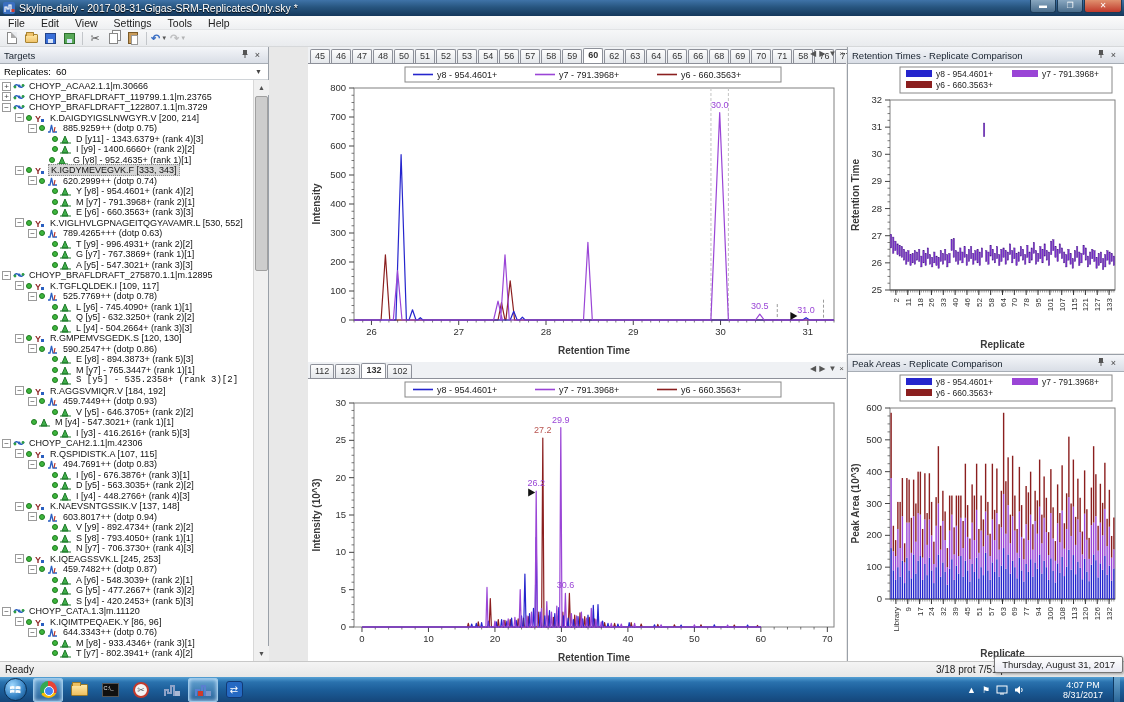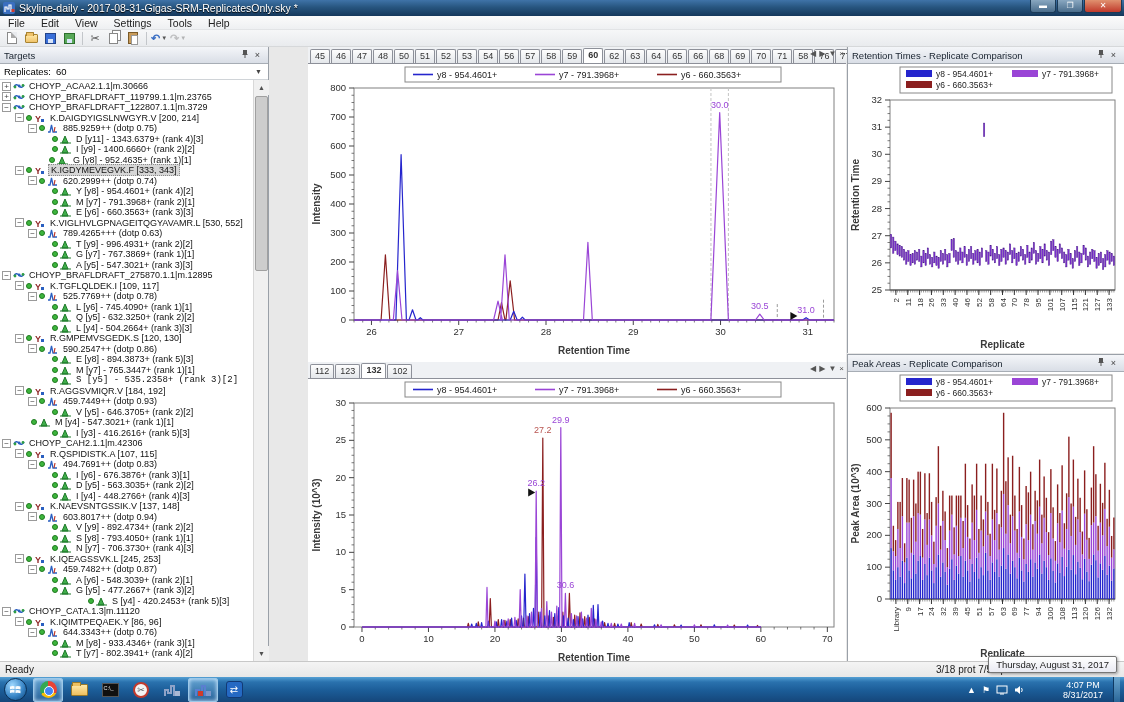--- a/index.html
+++ b/index.html
@@ -73,21 +73,21 @@
 
   
   #rt-panel { position:absolute; left:847px; top:47px; width:277px; height:306px; background:#fff; border-left:1px solid #9aa0a8; }
   #pa-panel { position:absolute; left:847px; top:354px; width:277px; height:307px; background:#fff; border-left:1px solid #9aa0a8; border-top:1px solid #9aa0a8;}
 
   
   #statusbar { position:absolute; left:0; top:661px; width:1124px; height:16px; background:linear-gradient(#f4f4f4,#e8e8e8);
     border-top:1px solid #c8c8c8; font-size:10px; color:#222; display:flex; align-items:center; padding:0 5px;}
   #statusbar .right { position:absolute; right:118px; font-size:10px; }
 
-  .tooltip { position:absolute; right:7px; top:656px; background:linear-gradient(#ffffff,#e9eaf2); border:1px solid #767676;
+  .tooltip { position:absolute; right:1px; top:656px; background:linear-gradient(#ffffff,#e9eaf2); border:1px solid #767676;
     border-radius:2px; font-size:9.5px; color:#222; padding:2px 7px; box-shadow:1px 1px 3px rgba(0,0,0,.35); z-index:60;}
 
   
   #taskbar { position:absolute; left:0; top:677px; width:1124px; height:25px;
     background:linear-gradient(180deg,#55a0d4 0%,#2a72ae 20%,#1b5c97 55%,#15467a 100%); display:flex; align-items:center; }
   .orb { width:23px; height:23px; border-radius:50%; margin:0 6px 0 4px;
     background:radial-gradient(circle at 35% 30%,#9fd8ff,#3a87c8 55%,#0a3f74); border:1px solid #0a2f55;
     display:flex;align-items:center;justify-content:center;}
   .task-icon { width:30px; height:24px; display:flex; align-items:center; justify-content:center; margin-right:1px; border-radius:2px;}
   .task-icon.active { background:linear-gradient(#7fb8e0aa,#2f6ea6aa); border:1px solid #9cc8e8; box-shadow:inset 0 0 4px #d6ecff;}
@@ -622,21 +622,21 @@
         </div>
         <div class="trow" style="padding-left: 41px;">
           <span style="width: 11px; flex: 0 0 auto;"></span>
           <span class="gdot"></span>
           <span class="nicon"><svg width="11" height="10">
               <polygon points="2,9 5,2 8,9" fill="#3fae4a" stroke="#1f7a2a"></polygon>
               <line x1="0" y1="9" x2="11" y2="9" stroke="#1f7a2a"></line>
             </svg></span>
           <span class="tlabel">G [y5] - 477.2667+ (rank 3)[2]</span>
         </div>
-        <div class="trow" style="padding-left: 41px; margin-left: 36px;">
+        <div class="trow" style="padding-left: 41px;">
           <span style="width: 11px; flex: 0 0 auto;"></span>
           <span class="gdot"></span>
           <span class="nicon"><svg width="11" height="10">
               <polygon points="2,9 5,2 8,9" fill="#3fae4a" stroke="#1f7a2a"></polygon>
               <line x1="0" y1="9" x2="11" y2="9" stroke="#1f7a2a"></line>
             </svg></span>
           <span class="tlabel">S [y4] - 420.2453+ (rank 5)[3]</span>
         </div>
         <div class="trow" style="padding-left: 2px;">
           <span class="expander">−</span>

